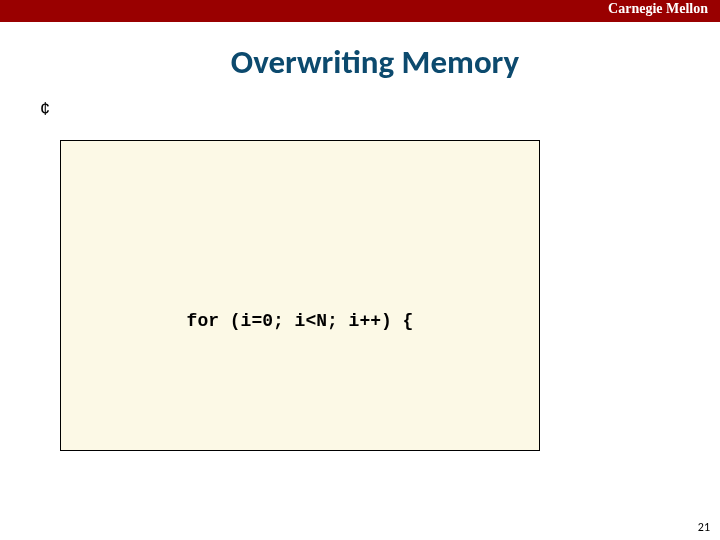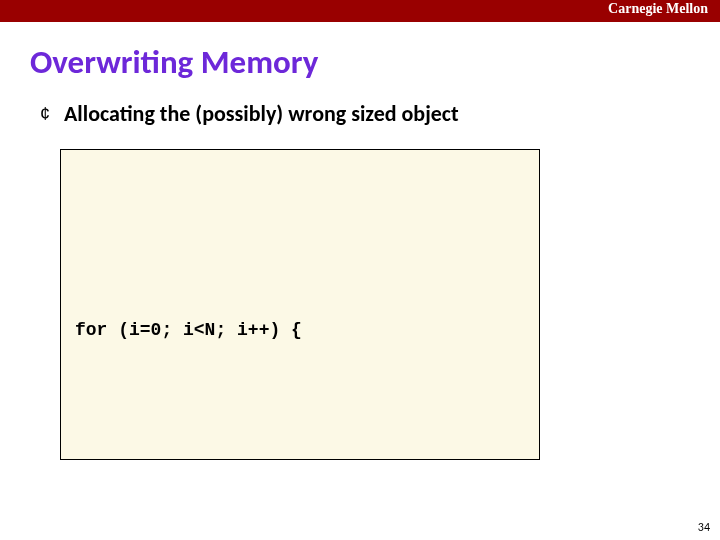--- a/index.html
+++ b/index.html
@@ -1,46 +1,45 @@
 <!DOCTYPE html>
 <html><head>
 <meta charset="utf-8">
 <style>
   * { margin: 0; padding: 0; box-sizing: border-box; }
   html, body { width: 720px; height: 540px; background: #fff; font-family: Calibri, "Segoe UI", Arial, sans-serif; overflow: hidden; }
-  .slide { position: relative; width: 720px; height: 540px; }
+  .slide { position: relative; width: 720px; height: 540px; text-align: center; }
   .topbar { height: 22px; background: #990000; position: relative; }
   .brand { position: absolute; right: 12px; top: 1px; color: #fff; font-family: Georgia, "Times New Roman", serif; font-weight: bold; font-size: 14px; }
-  .title { font-family: Calibri, "Segoe UI", Arial, sans-serif; font-weight: bold; font-size: 33px; color: #6d28d9; margin: 20px 0 18px 30px; }
+  .title { font-family: Calibri, "Segoe UI", Arial, sans-serif; font-weight: bold; font-size: 33px; color: #0c4a6e; margin: 20px 0 18px 30px; }
   .bullet-row { display: flex; align-items: center; margin-left: 40px; margin-bottom: 22px; }
   .bullet-marker { font-family: Arial, sans-serif; font-size: 18px; color: #000; margin-right: 14px; line-height: 1; }
   .bullet-text { font-family: Calibri, "Segoe UI", Arial, sans-serif; font-weight: bold; font-size: 22px; color: #000; }
   .code-box { margin-left: 60px; width: 480px; background: #FCF9E6; border: 1.5px solid #000; padding: 10px 14px 12px 14px; font-family: "Courier New", Courier, monospace; font-weight: bold; font-size: 18px; line-height: 1.45; color: #000; white-space: pre; }
   .code-line { display: block; white-space: pre; }
   .pagenum { position: absolute; right: 10px; bottom: 6px; font-family: Calibri, Arial, sans-serif; font-size: 12px; color: #000; }
 </style>
 </head>
 <body>
 
 <div class="slide">
 
   <div class="topbar">
     <div class="brand">Carnegie Mellon</div>
   </div>
 
   <h1 class="title">Overwriting Memory</h1>
 
   <div class="bullet-row">
     <span class="bullet-marker">¢</span>
-    <span class="bullet-text">Allocating the (possibly) wrong sized object</span>
   </div>
 
   <div class="code-box">
     <span class="code-line"></span>
     <span class="code-line"></span>
     <span class="code-line">for (i=0; i&lt;N; i++) {</span>
     
     
   </div>
 
-  <div class="pagenum">34</div>
+  <div class="pagenum">21</div>
 
 </div>
 
 </body></html>

